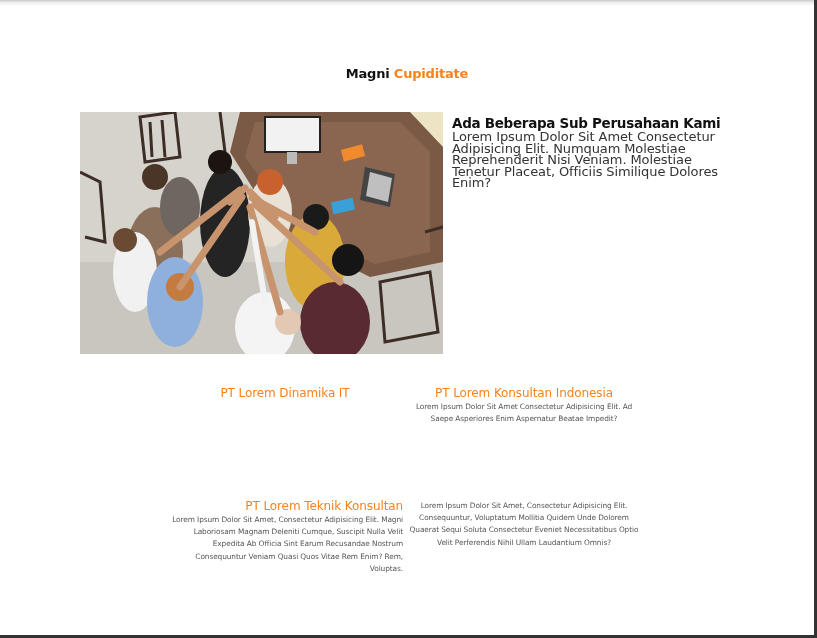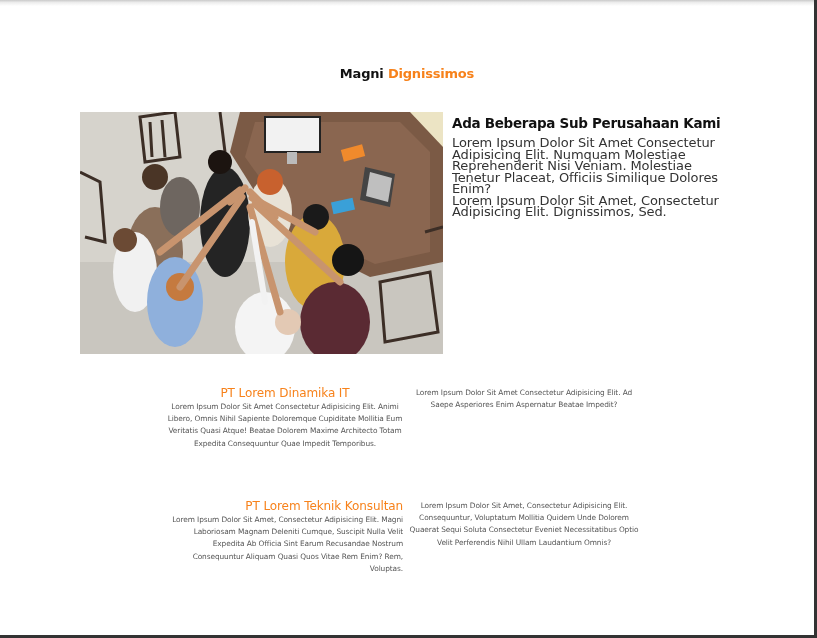--- a/index.html
+++ b/index.html
@@ -34,21 +34,21 @@
       overflow: hidden;
       background: #cfc9bd;
     }
     .hero-image svg { display: block; width: 100%; height: 100%; }
 
     .about {
       position: absolute; left: 452px; top: 115px; width: 275px;
     }
     .about h2 {
       font-size: 13.5px; font-weight: bold; color: #111111;
-      letter-spacing: -0.3px; line-height: 16px; margin-bottom: 6px;
+      letter-spacing: -0.3px; line-height: 16px; margin-bottom: 0;
     }
     .about p {
       font-size: 13px; line-height: 11.5px; color: #333333;
       letter-spacing: -0.1px;
     }
 
     .card {
       position: absolute; width: 236px; text-align: center;
     }
     .card h3 {
@@ -65,21 +65,21 @@
     .card-4 { left: 406px; top: 500px; }
   </style>
 </head>
 <body>
 
 <div class="viewport">
   <div class="top-shadow"></div>
 
   <h1 class="section-title">
     <span>Magni</span>
-    <span class="accent">Dignissimos</span>
+    <span class="accent">Cupiditate</span>
   </h1>
 
   <div class="hero-image" title="Team high-five around office table">
     <svg viewBox="0 0 363 242" preserveAspectRatio="none">
 
       <rect x="0" y="0" width="363" height="242" fill="#d6d3cc"></rect>
       <rect x="0" y="150" width="363" height="92" fill="#c9c6bf"></rect>
 
       <rect x="230" y="0" width="133" height="60" fill="#ece4c4"></rect>
 
@@ -139,33 +139,32 @@
       </g>
       <g stroke="#f2f2f2" stroke-width="6" stroke-linecap="round">
         <line x1="185" y1="190" x2="172" y2="110"></line>
       </g>
     </svg>
   </div>
 
   <div class="about">
     <h2>Ada Beberapa Sub Perusahaan Kami</h2>
     <p>Lorem Ipsum Dolor Sit Amet Consectetur Adipisicing Elit. Numquam Molestiae Reprehenderit Nisi Veniam. Molestiae Tenetur Placeat, Officiis Similique Dolores Enim?</p>
-    <p>Lorem Ipsum Dolor Sit Amet, Consectetur Adipisicing Elit. Dignissimos, Sed.</p>
   </div>
 
   <div class="card card-1">
     <h3>PT Lorem Dinamika IT</h3>
-    <p>Lorem Ipsum Dolor Sit Amet Consectetur Adipisicing Elit. Animi Libero, Omnis Nihil Sapiente Doloremque Cupiditate Mollitia Eum Veritatis Quasi Atque! Beatae Dolorem Maxime Architecto Totam Expedita Consequuntur Quae Impedit Temporibus.</p>
   </div>
 
   <div class="card card-2">
+    <h3>PT Lorem Konsultan Indonesia</h3>
     <p>Lorem Ipsum Dolor Sit Amet Consectetur Adipisicing Elit. Ad Saepe Asperiores Enim Aspernatur Beatae Impedit?</p>
   </div>
 
   <div class="card card-3">
     <h3>PT Lorem Teknik Konsultan</h3>
-    <p>Lorem Ipsum Dolor Sit Amet, Consectetur Adipisicing Elit. Magni Laboriosam Magnam Deleniti Cumque, Suscipit Nulla Velit Expedita Ab Officia Sint Earum Recusandae Nostrum Consequuntur Aliquam Quasi Quos Vitae Rem Enim? Rem, Voluptas.</p>
+    <p>Lorem Ipsum Dolor Sit Amet, Consectetur Adipisicing Elit. Magni Laboriosam Magnam Deleniti Cumque, Suscipit Nulla Velit Expedita Ab Officia Sint Earum Recusandae Nostrum Consequuntur Veniam Quasi Quos Vitae Rem Enim? Rem, Voluptas.</p>
   </div>
 
   <div class="card card-4">
     <p>Lorem Ipsum Dolor Sit Amet, Consectetur Adipisicing Elit. Consequuntur, Voluptatum Mollitia Quidem Unde Dolorem Quaerat Sequi Soluta Consectetur Eveniet Necessitatibus Optio Velit Perferendis Nihil Ullam Laudantium Omnis?</p>
   </div>
 </div>
 
 </body></html>

